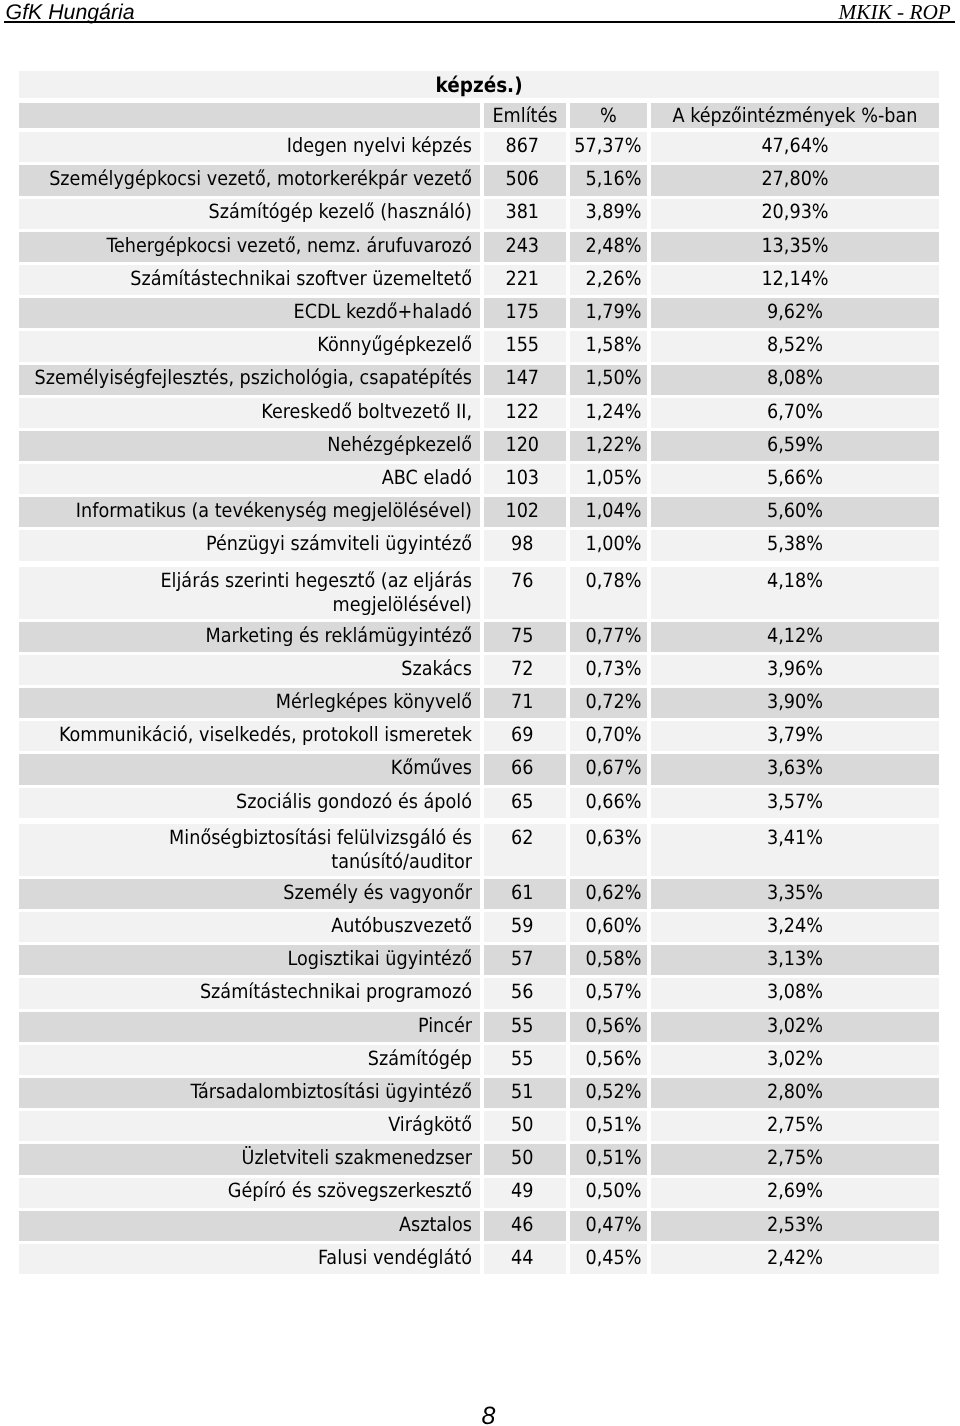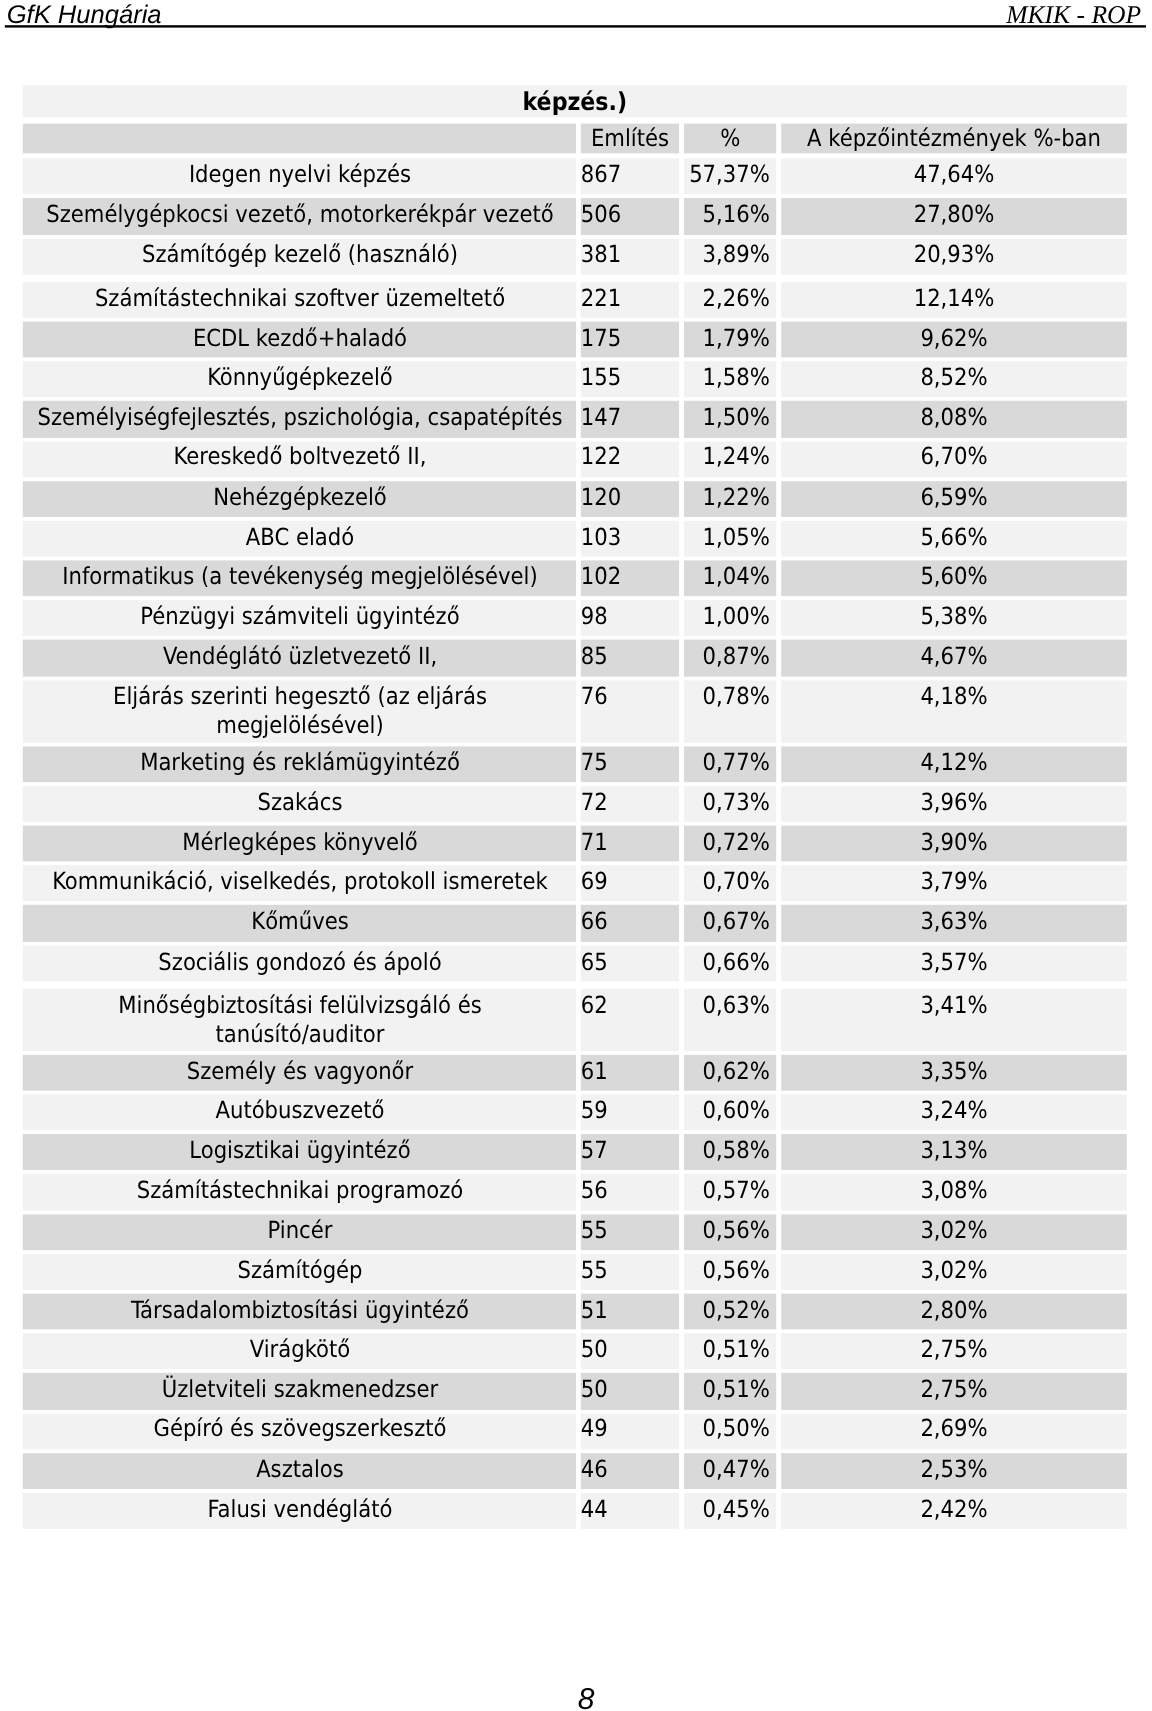--- a/index.html
+++ b/index.html
@@ -27,22 +27,22 @@
 
   .head-row td{background:#d9d9d9;height:25px;text-align:center;line-height:22px;vertical-align:top;padding-top:2px;box-sizing:border-box;}
   .head-row td.sep{background:#fff;}
 
   .data-row td{height:30.2px;box-sizing:border-box;}
   .data-row td.sep{background:#fff;}
   .data-row.light td{background:#f2f2f2;}
   .data-row.dark  td{background:#d9d9d9;}
   .data-row.light td.sep,.data-row.dark td.sep{background:#fff;}
 
-  td.lbl{text-align:center;padding-left:9px;padding-right:8px;line-height:24px;vertical-align:top;padding-top:1.9px;padding-bottom:2.2px;}
-  td.num{text-align:left;padding-right:5.5px;}
+  td.lbl{text-align:right;padding-left:9px;padding-right:8px;line-height:24px;vertical-align:top;padding-top:1.9px;padding-bottom:2.2px;}
+  td.num{text-align:center;padding-right:5.5px;}
   td.pct{text-align:right;padding-right:5.5px;}
   td.inst{text-align:center;}
   .data-row td.num,.data-row td.pct,.data-row td.inst{vertical-align:top;line-height:24px;padding-top:1.9px;}
 
   .page-number{position:absolute;filter:opacity(100%);left:0;top:1404px;width:977px;text-align:center;
                font-size:25px;font-style:italic;line-height:25px;
                font-family:"Liberation Sans",sans-serif;}
 </style>
 </head>
 <body>
@@ -113,20 +113,29 @@
         <td class="sep"></td>
         <td class="num">381</td>
         <td class="sep"></td>
         <td class="pct">3,89%</td>
         <td class="sep"></td>
         <td class="inst">20,93%</td>
       </tr>
       <tr class="vspace2">
           <td colspan="7"></td>
         </tr>
+      <tr class="data-row dark">
+        <td class="lbl">Tehergépkocsi vezető, nemz. árufuvarozó</td>
+        <td class="sep"></td>
+        <td class="num">243</td>
+        <td class="sep"></td>
+        <td class="pct">2,48%</td>
+        <td class="sep"></td>
+        <td class="inst">13,35%</td>
+      </tr>
       <tr class="vspace2">
           <td colspan="7"></td>
         </tr>
       <tr class="data-row light">
         <td class="lbl">Számítástechnikai szoftver üzemeltető</td>
         <td class="sep"></td>
         <td class="num">221</td>
         <td class="sep"></td>
         <td class="pct">2,26%</td>
         <td class="sep"></td>
@@ -224,29 +233,20 @@
         <td class="sep"></td>
         <td class="num">98</td>
         <td class="sep"></td>
         <td class="pct">1,00%</td>
         <td class="sep"></td>
         <td class="inst">5,38%</td>
       </tr>
       <tr class="vspace2">
           <td colspan="7"></td>
         </tr>
-      <tr class="data-row dark">
-        <td class="lbl">Vendéglátó üzletvezető II,</td>
-        <td class="sep"></td>
-        <td class="num">85</td>
-        <td class="sep"></td>
-        <td class="pct">0,87%</td>
-        <td class="sep"></td>
-        <td class="inst">4,67%</td>
-      </tr>
       <tr class="vspace2">
           <td colspan="7"></td>
         </tr>
       <tr class="data-row light">
         <td class="lbl">Eljárás szerinti hegesztő (az eljárás megjelölésével)</td>
         <td class="sep"></td>
         <td class="num">76</td>
         <td class="sep"></td>
         <td class="pct">0,78%</td>
         <td class="sep"></td>

